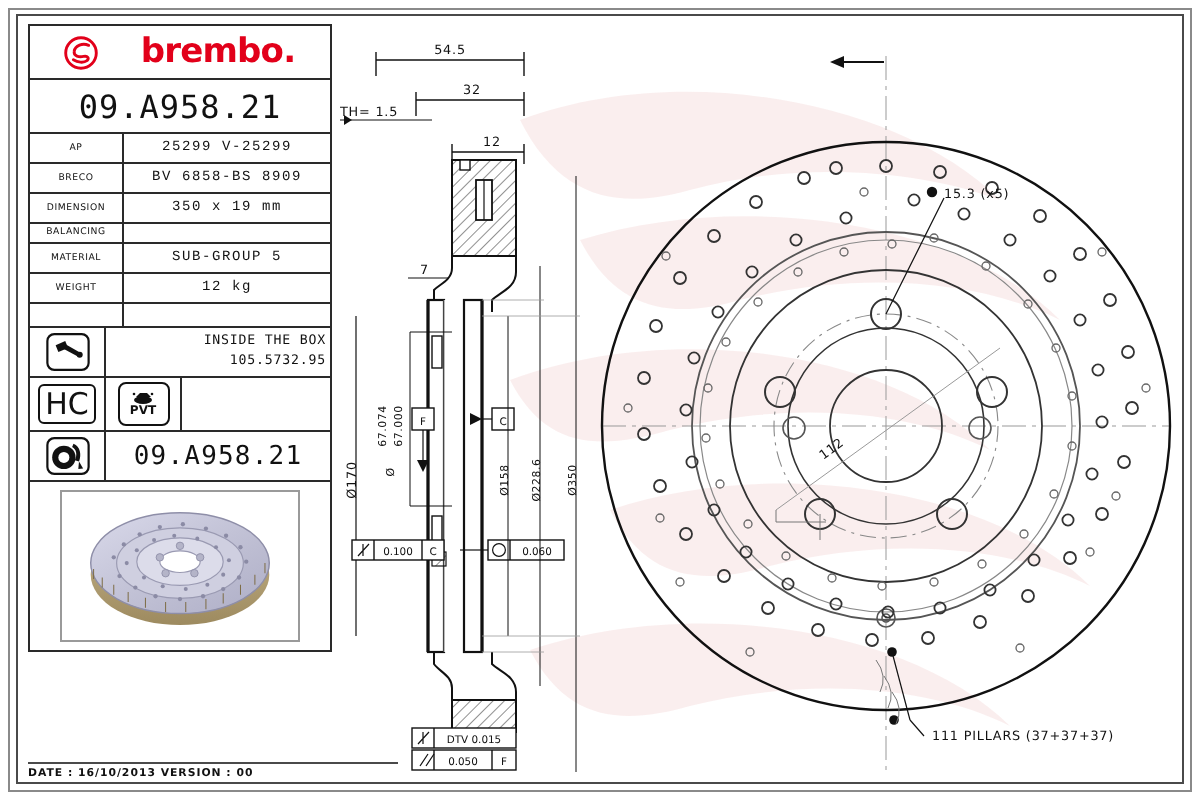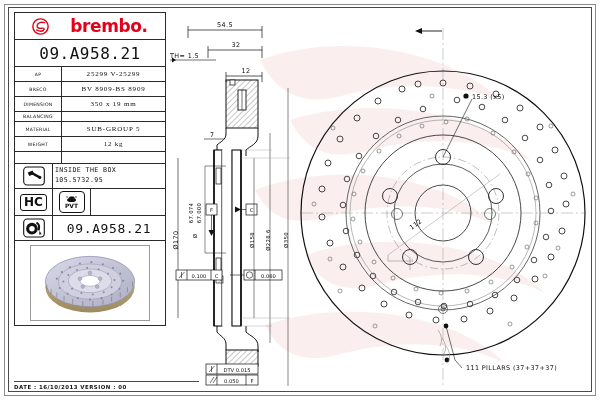--- a/index.html
+++ b/index.html
@@ -89,21 +89,21 @@
     font-family: "DejaVu Sans", sans-serif;
   }
   .tb-value {
     flex: 1;
     font-size: 7px;
     letter-spacing: .8px;
     display: flex; align-items: center; justify-content: center;
     color: #111;
     padding: 3px 1px;
     box-sizing: border-box;
-    font-family: Liberation Serif, serif;
+    font-family: Liberation Mono, monospace;
   }
   .tb-blank { height: 11px; }
 
   
   .tb-iconrow { display: flex; border-bottom: 1px solid #2a2a2a; }
   .tb-iconcell {
     width: 38px; min-width: 38px;
     border-right: 1px solid #2a2a2a;
     display: flex; align-items: center; justify-content: center;
     padding: 2px 0;
@@ -112,33 +112,33 @@
   .tb-iconcell2 {
     width: 38px; min-width: 38px;
     border-right: 1px solid #2a2a2a;
     display: flex; align-items: center; justify-content: center;
     padding: 2px 0;
     box-sizing: border-box;
   }
   .tb-textcell {
     flex: 1;
     display: flex; flex-direction: column;
-    align-items: flex-start; justify-content: center;
+    align-items: flex-end; justify-content: center;
     font-family: "DejaVu Sans Mono", monospace;
     font-size: 6.6px;
     letter-spacing: .4px;
     color: #111;
     line-height: 1.5;
     padding: 2px;
     box-sizing: border-box;
   }
   .hc-badge {
     font-family: "DejaVu Sans", sans-serif;
-    font-weight: bold;
-    font-size: 12px;
+    font-weight: normal;
+    font-size: 15px;
     border: 1px solid #111;
     border-radius: 3px;
     padding: 0px 3px;
     color: #111;
     line-height: 1.25;
   }
   .pvt-badge {
     border: 1px solid #111;
     border-radius: 4px;
     width: 24px; height: 20px;
@@ -248,21 +248,21 @@
     <div class="tb-row">
       <div class="tb-code">09.A958.21</div>
     </div>
 
     <div class="tb-row">
       <div class="tb-label">AP</div>
       <div class="tb-value">25299 V-25299</div>
     </div>
     <div class="tb-row">
       <div class="tb-label">BRECO</div>
-      <div class="tb-value">BV 8909-BS 8909</div>
+      <div class="tb-value">BV 6858-BS 8909</div>
     </div>
     <div class="tb-row">
       <div class="tb-label">DIMENSION</div>
       <div class="tb-value">350 x 19 mm</div>
     </div>
     <div class="tb-row">
       <div class="tb-label">BALANCING</div>
     </div>
     <div class="tb-row">
       <div class="tb-label">MATERIAL</div>

